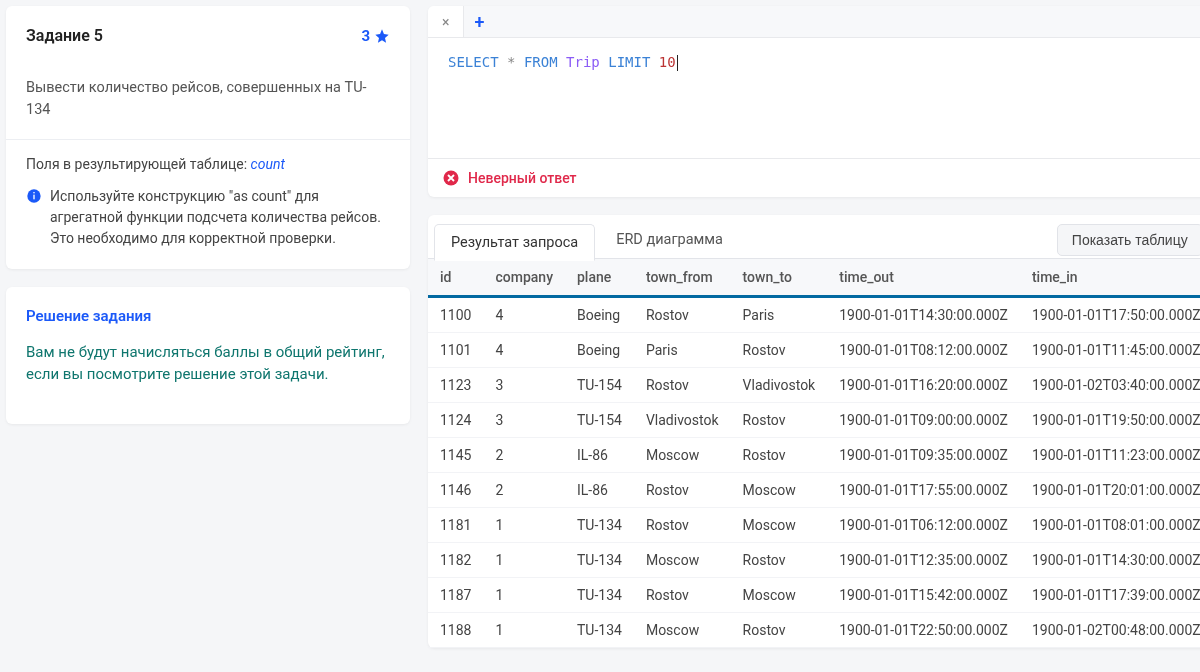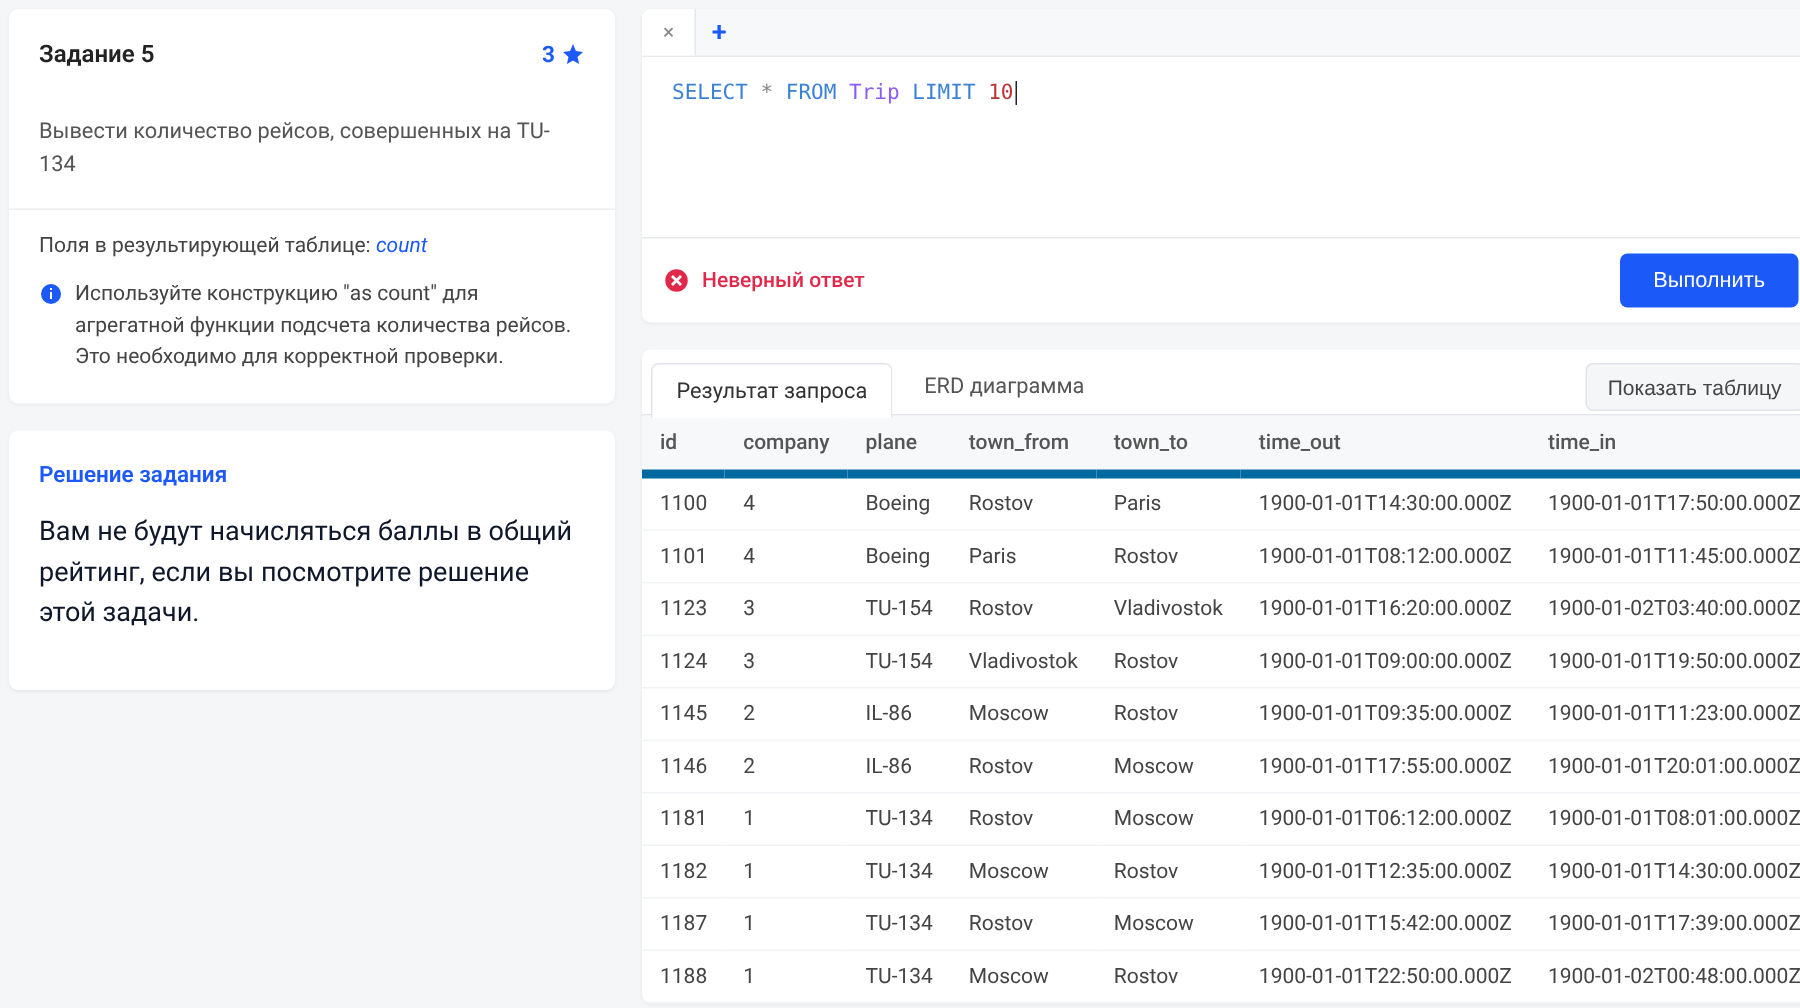--- a/index.html
+++ b/index.html
@@ -29,21 +29,21 @@
 .rating { display: flex; align-items: center; gap: 4px; color: #1b59f8; font-weight: 700; font-size: 15px; }
 .star-icon { width: 16px; height: 16px; fill: #1b59f8; }
 .task-desc { color: #555; font-size: 14.5px; line-height: 1.5; margin-bottom: 18px; }
 .divider { border: none; border-top: 1px solid #eceef2; margin: 0 -20px 16px; }
 .fields-line { font-size: 14px; margin-bottom: 14px; color: #444; }
 .fields-link { color: #1b59f8; font-style: italic; }
 .hint { display: flex; gap: 8px; font-size: 14px; line-height: 1.5; color: #444; }
 .info-icon { width: 16px; height: 16px; flex-shrink: 0; margin-top: 2px; fill: #1b59f8; }
 
 .solution-title { color: #1b59f8; font-weight: 600; font-size: 15px; margin-bottom: 16px; }
-.solution-warn { color: #0f172a; font-size: 18px; line-height: 1.5; margin-bottom: 18px; }
+.solution-warn { color: #0f766e; font-size: 15px; line-height: 1.5; margin-bottom: 18px; }
 .solution-btn {
   display: block; margin: 0 auto;
   background: #fff; border: 1px solid #d8dbe2; color: #333;
   padding: 8px 16px; border-radius: 5px; font-size: 14px; cursor: pointer;
 }
 
 
 .editor-wrap {
   background: #fff; border-radius: 6px; box-shadow: 0 1px 3px rgba(0,0,0,0.06);
   overflow: hidden;
@@ -102,21 +102,21 @@
   border-bottom: 1px solid #fff; position: relative; top: 3px;
 }
 .show-table-btn {
   background: #f5f6f8; border: 1px solid #e1e3e8; color: #444;
   padding: 7px 14px; border-radius: 5px; font-size: 14px; cursor: pointer;
 }
 .table-container { border-top: 1px solid #e2e4e9; overflow-x: auto; }
 table { width: 100%; border-collapse: collapse; font-size: 14px; }
 thead th {
   background: #f7f8fa; text-align: left; font-weight: 500;
-  color: #555; padding: 10px 12px; border-bottom: 6px solid #0369a1;
+  color: #555; padding: 10px 12px; border-bottom: 3px solid #0369a1;
 }
 tbody td { padding: 9px 12px; color: #444; border-bottom: 1px solid #f2f3f6; white-space: nowrap; }
 </style>
 </head>
 <body>
 
 <div class="layout">
   <div class="left">
     <div class="card">
       <div class="task-header">
@@ -160,21 +160,20 @@
       </div>
       <div class="editor-body"><span class="kw">SELECT</span> <span class="op">*</span> <span class="kw">FROM</span> <span class="id">Trip</span> <span class="kw">LIMIT</span> <span class="num">10</span><span class="cursor-line"></span></div>
       <div class="exec-bar">
         <div class="error-msg">
           <svg class="err-icon" viewBox="0 0 24 24">
               <circle cx="12" cy="12" r="10"></circle>
               <path d="M8 8l8 8M16 8l-8 8" stroke="#fff" stroke-width="2.5" fill="none"></path>
             </svg>
           <span>Неверный ответ</span>
         </div>
-        <button class="exec-btn">Выполнить</button>
       </div>
     </div>
 
     <div class="result-wrap">
       <div class="result-tabs">
         <div class="result-tablist">
           <div class="r-tab active">Результат запроса</div>
           <div class="r-tab">ERD диаграмма</div>
         </div>
         <button class="show-table-btn">Показать таблицу</button>

